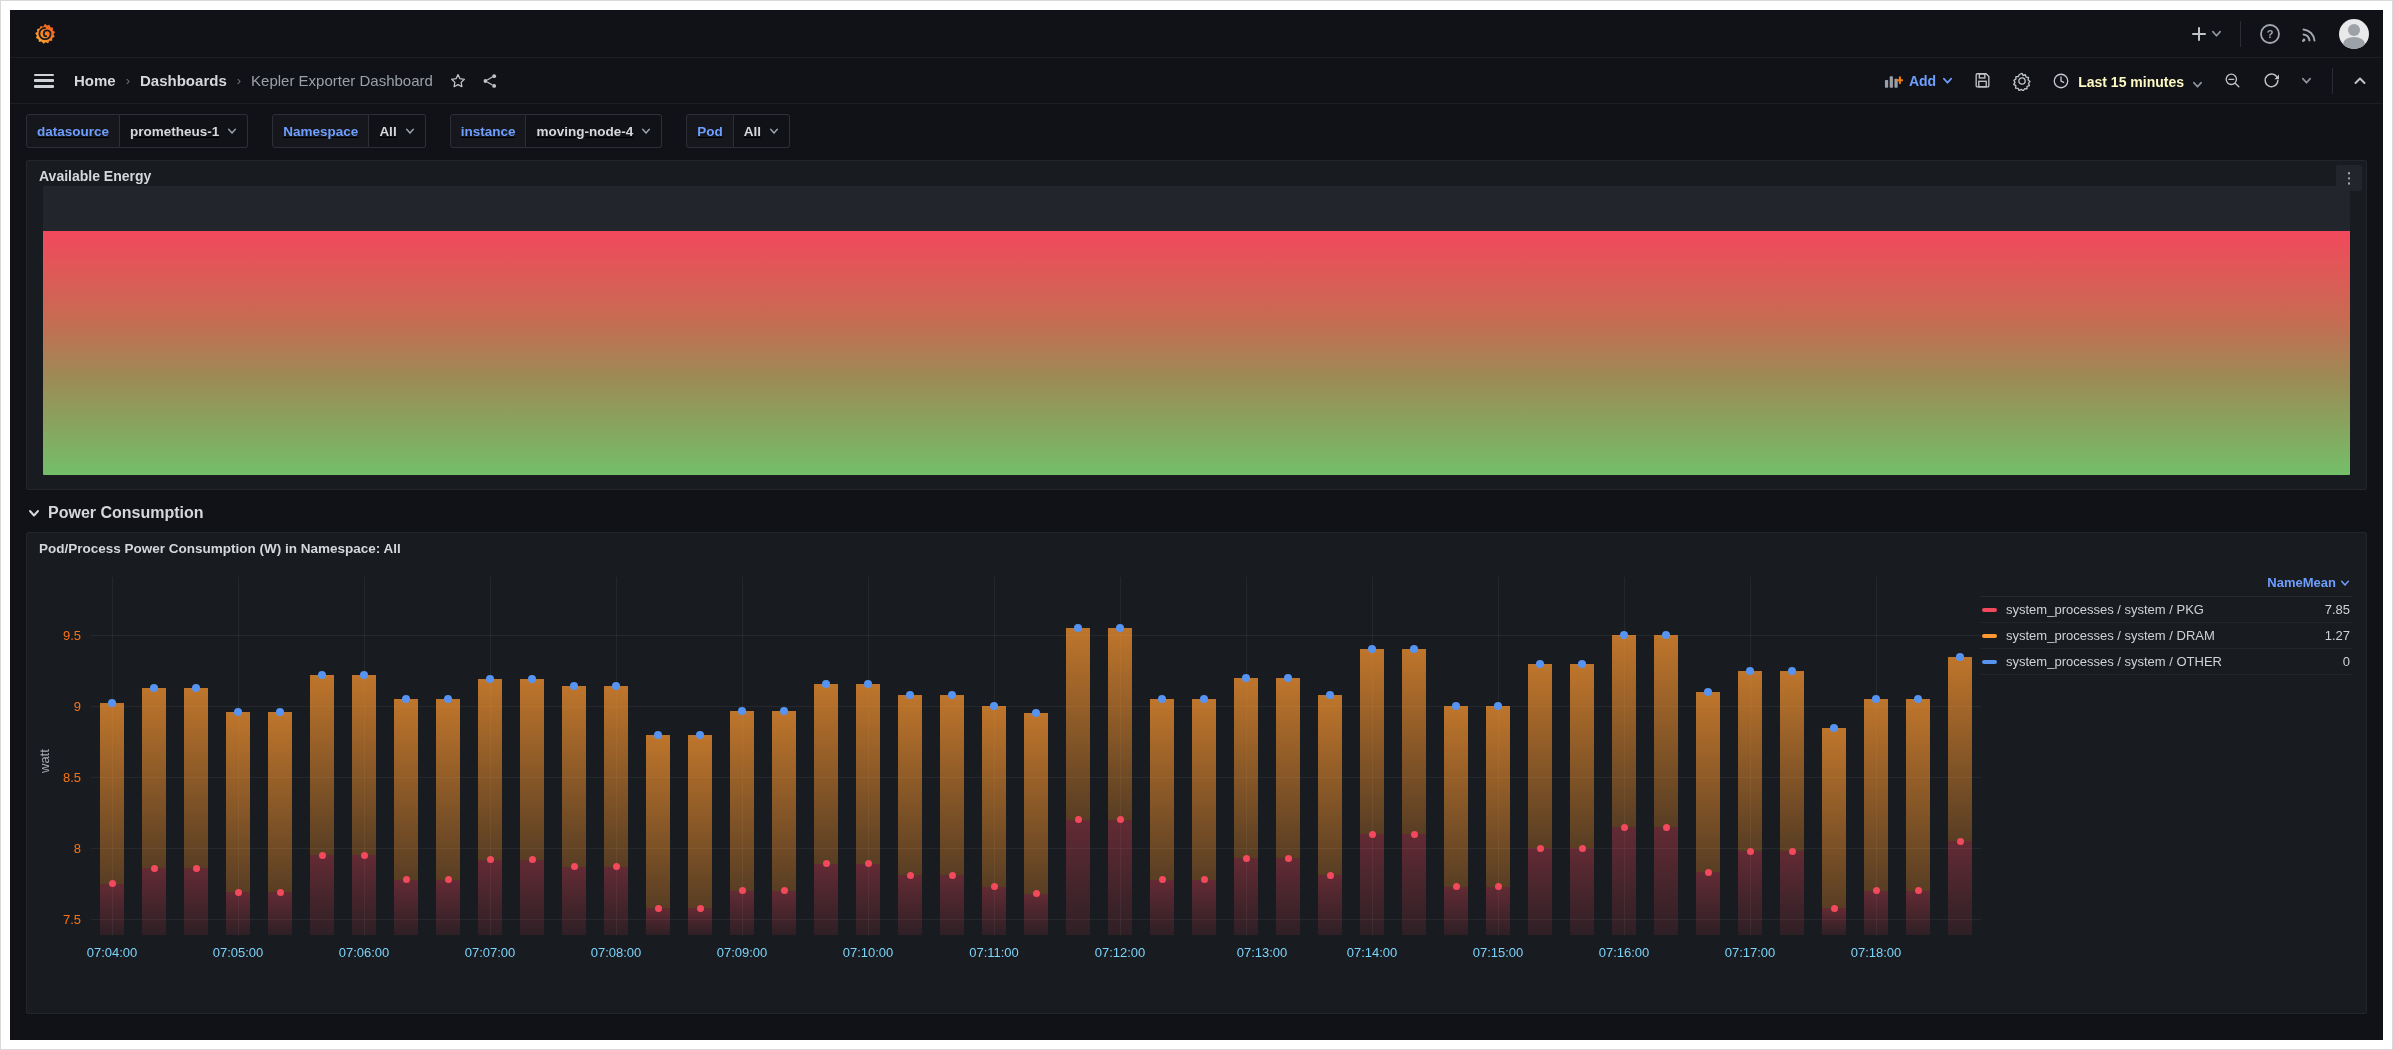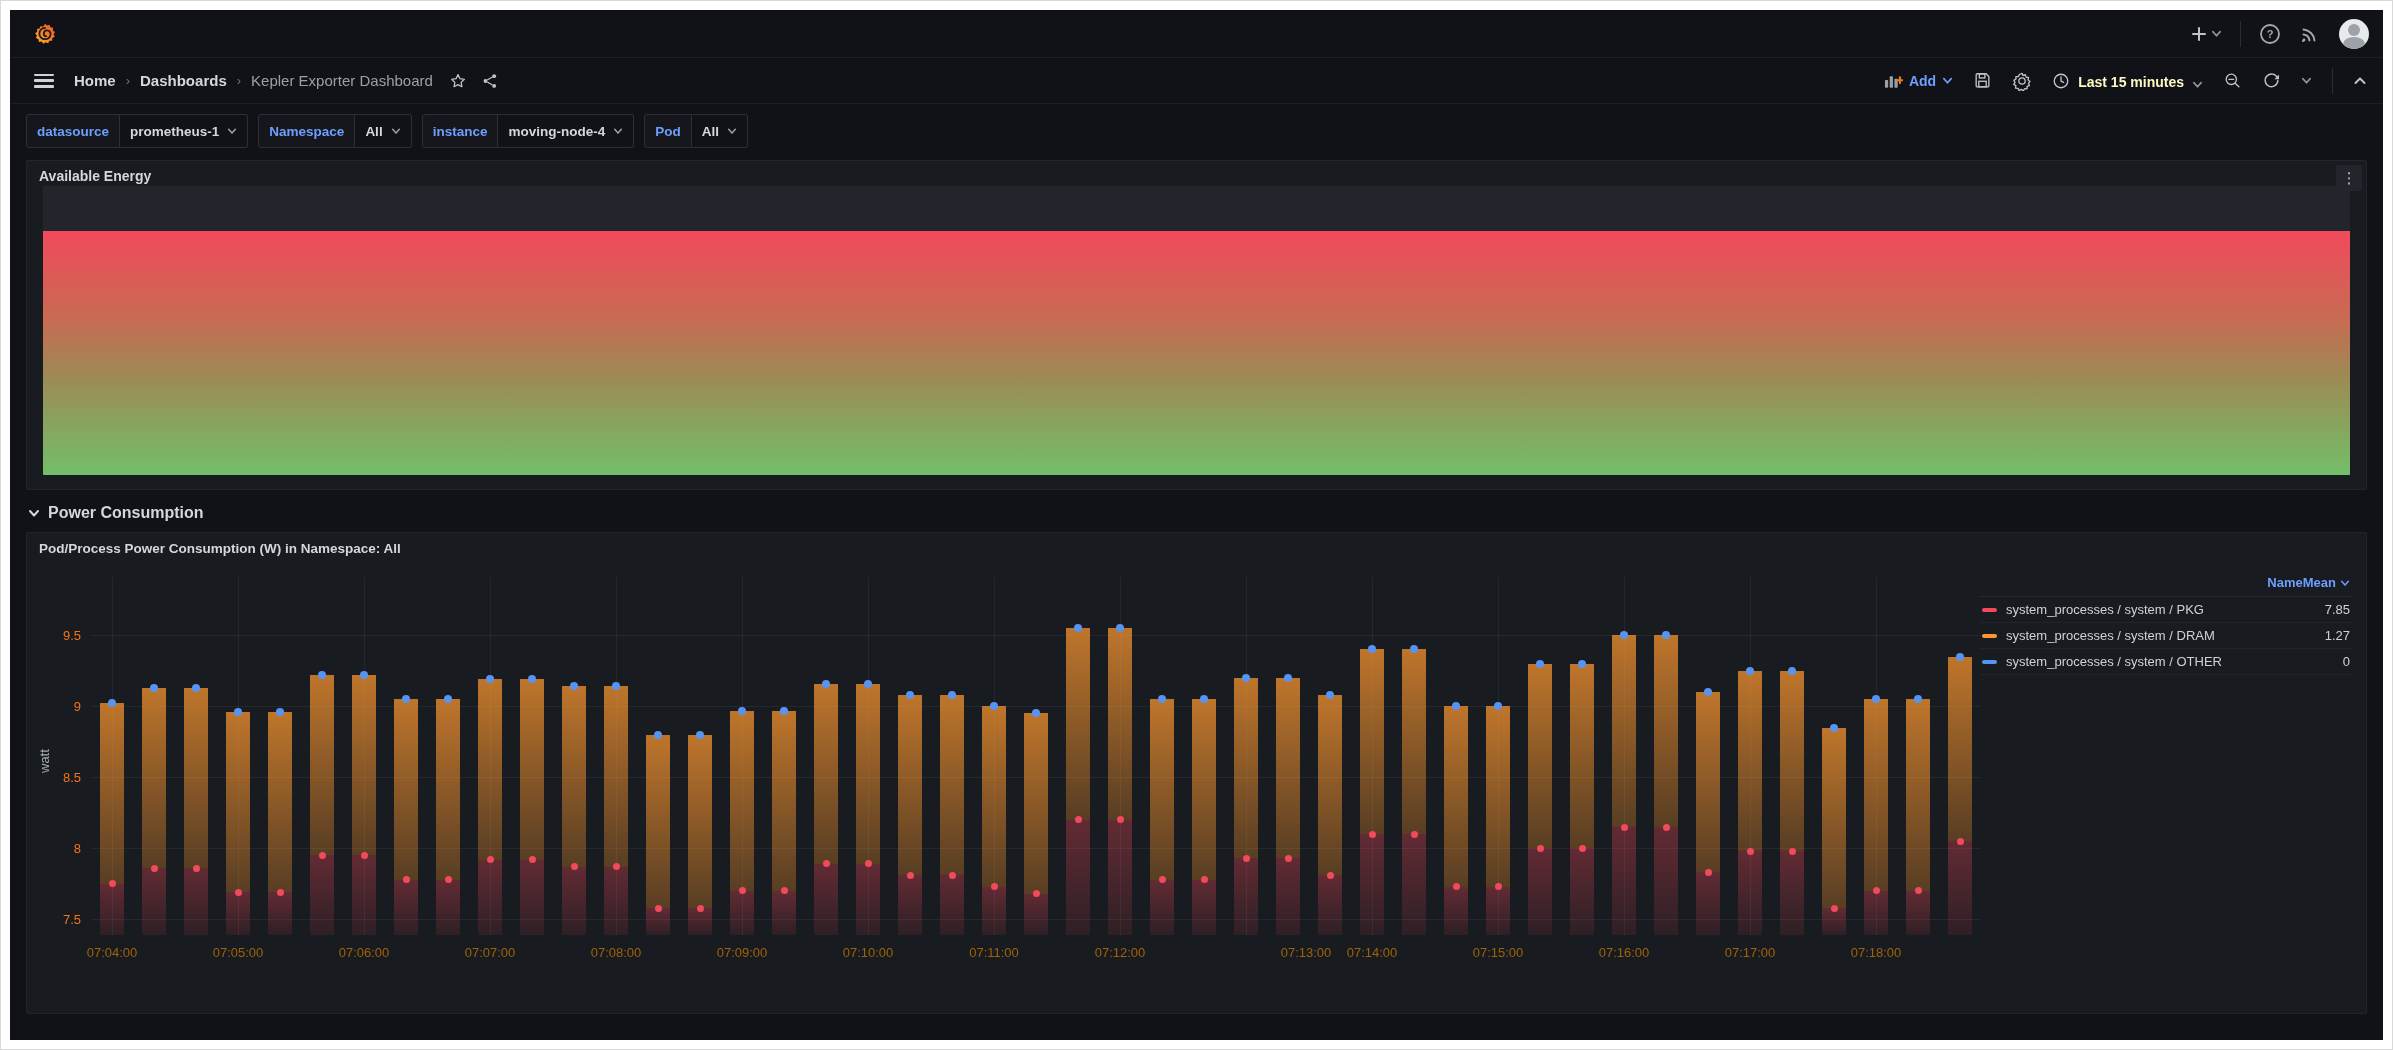--- a/index.html
+++ b/index.html
@@ -35,21 +35,21 @@
   .crumb { font-size:15px; font-weight:700; color:#d5d7da; cursor:pointer; }
   .crumb.current { color:#9aa0a9; font-weight:400; }
   .crumb-sep { color:#6d7279; font-size:13px; }
   .crumb-icons { display:flex; align-items:center; gap:14px; margin-left:6px; color:#a3a7ae; }
   .crumb-right { margin-left:auto; display:flex; align-items:center; gap:20px; color:#c0c4c9; }
   .add-cluster { display:flex; align-items:center; gap:6px; color:#6e9fff; font-weight:700; font-size:14px; cursor:pointer; }
   .timepick { display:flex; align-items:flex-end; gap:8px; color:#fef9c3; font-size:14px; font-weight:700; cursor:pointer; }
 
   
   .dash { flex:1; padding:10px 16px 8px 16px; overflow:hidden; }
-  .varrow { display:flex; align-items:center; gap:10px; margin-bottom:12px; }
+  .varrow { display:flex; align-items:center; gap:24px; margin-bottom:12px;text-decoration:underline; }
   .varchip { display:flex; }
   .varlabel { height:34px; display:flex; align-items:center; padding:0 10px; border:1px solid #2c3036;
               border-radius:3px 0 0 3px; color:#6e9fff; font-size:13.5px; font-weight:700; background:#16171c; cursor:pointer; }
   .varvalue { height:34px; display:flex; align-items:center; gap:8px; padding:0 10px; border:1px solid #2c3036; border-left:none;
               border-radius:0 3px 3px 0; color:#d5d7da; font-size:13.5px; font-weight:700; background:#111217; cursor:pointer; }
 
   .panel { background:#181b1f; border:1px solid #23252b; border-radius:2px; position:relative; }
 
   
   .panel-ae { height:330px; margin-bottom:14px; display:flex; flex-direction:column; }
@@ -66,21 +66,21 @@
   
   .rowhead { display:flex; align-items:center; gap:8px; color:#d5d7da; font-size:16px; font-weight:700; margin:2px 0 10px 2px; cursor:pointer; }
 
   
   .panel-chart { height:482px; }
   .chart-title { padding:8px 10px 0 12px; font-size:13.5px; font-weight:700; color:#d5d7da; cursor:pointer; }
   .plot-wrap { position:absolute; left:64px; top:44px; width:1890px; height:358px; }
   .gridline-h { position:absolute; left:0; right:0; height:1px; background:rgba(204,214,224,0.07); }
   .gridline-v { position:absolute; top:0; bottom:0; width:1px; background:rgba(204,214,224,0.07); }
   .ytick { position:absolute; right:100%; transform:translateY(-50%); padding-right:10px; color:#f97316; font-size:13px; white-space:nowrap; }
-  .xtick { position:absolute; top:100%; margin-top:10px; transform:translateX(-50%); color:#a16207; font-size:13px; white-space:nowrap; }
+  .xtick { position:absolute; top:100%; margin-top:10px; transform:translateX(-50%); color:#7dd3fc; font-size:13px; white-space:nowrap; }
   .ylab  { position:absolute; left:10px; top:240px; transform:rotate(-90deg); transform-origin:left top;
            color:#a6abb2; font-size:13px; }
   .bar-seg { position:absolute; }
   .dot { position:absolute; border-radius:50%; }
 
   
   .legend { position:absolute; right:14px; top:40px; width:372px; font-size:13px; }
   .legend-head { display:flex; justify-content:flex-end; padding:2px 2px 6px 24px; border-bottom:1px solid #26282e; }
   .legend-head .h { color:#6e9fff; font-weight:700; cursor:pointer; display:flex; align-items:center; gap:4px; }
   .legend-row { display:flex; align-items:center; padding:5px 2px; border-bottom:1px solid #222429; cursor:pointer; }
@@ -325,21 +325,21 @@
             <div class="xtick" style="left: 525px;">07:08:00</div>
             <div class="gridline-v" style="left: 651px;"></div>
             <div class="xtick" style="left: 651px;">07:09:00</div>
             <div class="gridline-v" style="left: 777px;"></div>
             <div class="xtick" style="left: 777px;">07:10:00</div>
             <div class="gridline-v" style="left: 903px;"></div>
             <div class="xtick" style="left: 903px;">07:11:00</div>
             <div class="gridline-v" style="left: 1029px;"></div>
             <div class="xtick" style="left: 1029px;">07:12:00</div>
             <div class="gridline-v" style="left: 1155px;"></div>
-            <div class="xtick" style="left: 1215px;">07:13:00</div>
+            <div class="xtick" style="left: 1171px;">07:13:00</div>
             <div class="gridline-v" style="left: 1281px;"></div>
             <div class="xtick" style="left: 1281px;">07:14:00</div>
             <div class="gridline-v" style="left: 1407px;"></div>
             <div class="xtick" style="left: 1407px;">07:15:00</div>
             <div class="gridline-v" style="left: 1533px;"></div>
             <div class="xtick" style="left: 1533px;">07:16:00</div>
             <div class="gridline-v" style="left: 1659px;"></div>
             <div class="xtick" style="left: 1659px;">07:17:00</div>
             <div class="gridline-v" style="left: 1785px;"></div>
             <div class="xtick" style="left: 1785px;">07:18:00</div>

